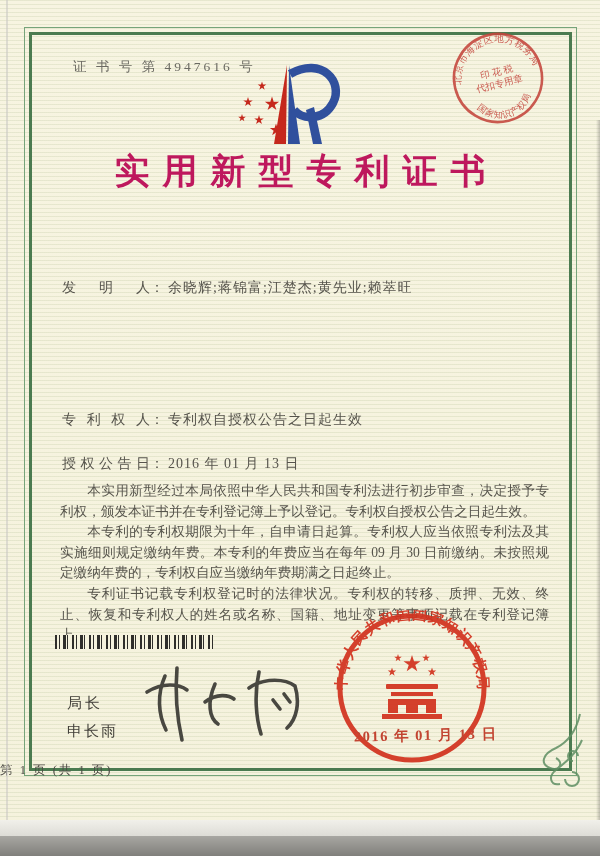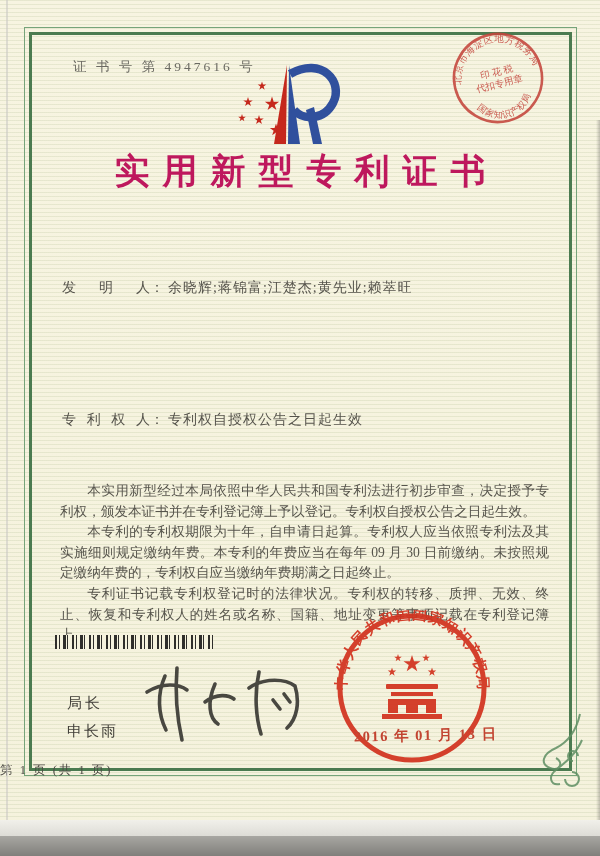--- a/index.html
+++ b/index.html
@@ -114,20 +114,23 @@
     </svg>
 
     <div class="title">实用新型专利证书</div>
 
     <div class="row" style="top:279px">
       <span class="lbl">发明人</span><span class="sep">：</span><span class="val">余晓辉;蒋锦富;江楚杰;黄先业;赖萃旺</span>
     </div>
     <div class="row" style="top:411px">
       <span class="lbl">专利权人</span><span class="sep">：</span><span class="val">专利权自授权公告之日起生效</span>
     </div>
+    <div class="row" style="top:455px">
+      <span class="lbl">授权公告日</span><span class="sep">：</span><span class="val">2016 年 01 月 13 日</span>
+    </div>
 
     <div class="paras">
       <p>本实用新型经过本局依照中华人民共和国专利法进行初步审查，决定授予专利权，颁发本证书并在专利登记簿上予以登记。专利权自授权公告之日起生效。</p>
       <p>本专利的专利权期限为十年，自申请日起算。专利权人应当依照专利法及其实施细则规定缴纳年费。本专利的年费应当在每年 09 月 30 日前缴纳。未按照规定缴纳年费的，专利权自应当缴纳年费期满之日起终止。</p>
       <p>专利证书记载专利权登记时的法律状况。专利权的转移、质押、无效、终止、恢复和专利权人的姓名或名称、国籍、地址变更等事项记载在专利登记簿上。</p>
     </div>
 
     <div class="barcode"></div>
 
     <div class="director-role">局长</div>

